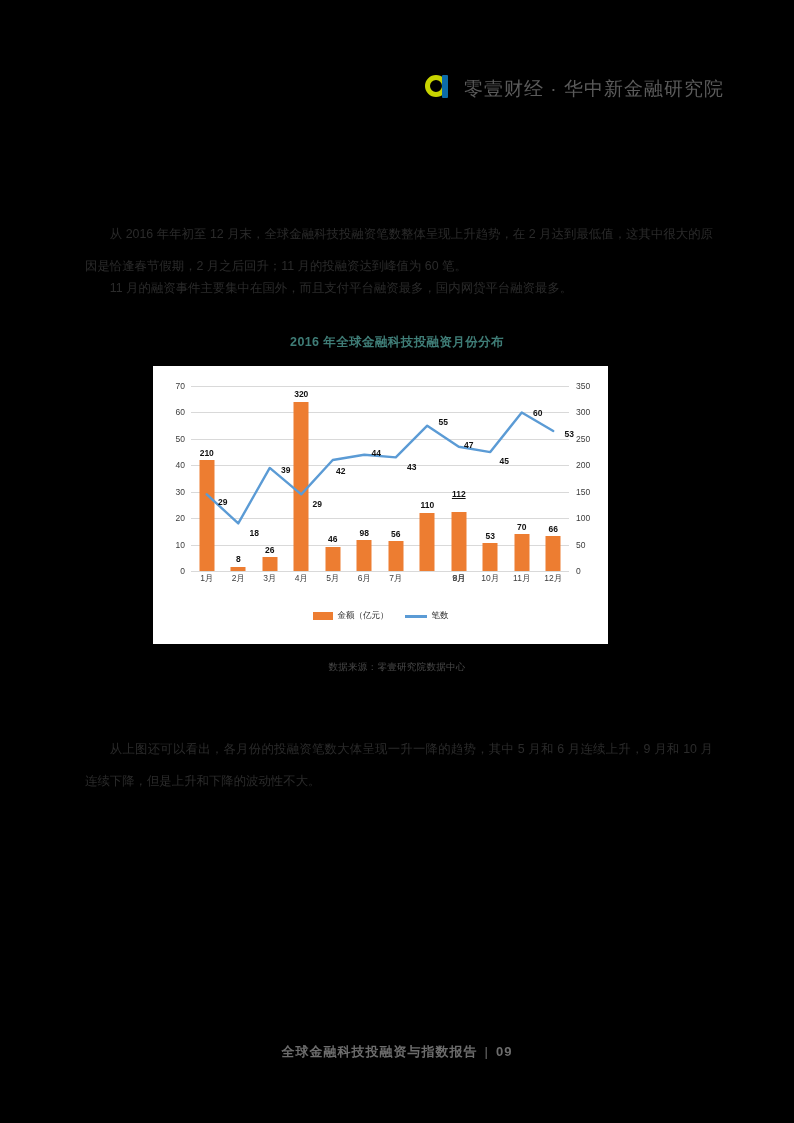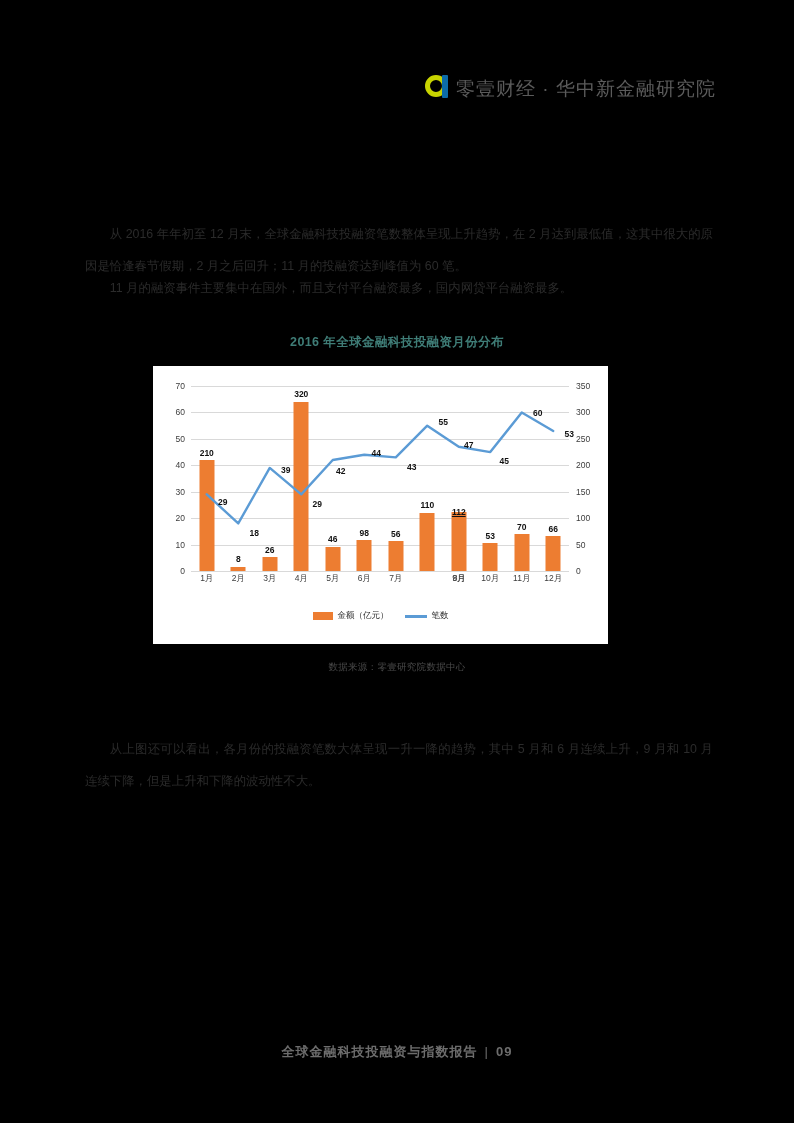--- a/index.html
+++ b/index.html
@@ -24,21 +24,21 @@
     background: #000000;
   }
 
   
   #header {
     position: absolute;
     left: 425px;
     top: 74px;
     display: flex;
     align-items: center;
-    gap: 1px;
+    gap: 9px;
   }
   .logo-mark {
     position: relative;
     width: 30px;
     height: 30px;
     flex: 0 0 auto;
   }
   .logo-c {
     position: absolute;
     left: 0; top: 1px;
@@ -351,21 +351,21 @@
           <div class="bar-slot" style="left: 189px; width: 31.5px;">
             <div class="bar" style="height: 29.6px; background: rgb(237, 125, 49);"></div>
             <div class="bar-label" style="bottom: 32.6px;">56</div>
           </div>
           <div class="bar-slot" style="left: 220.5px; width: 31.5px;">
             <div class="bar" style="height: 58.1429px; background: rgb(237, 125, 49);"></div>
             <div class="bar-label" style="bottom: 61.1429px;">110</div>
           </div>
           <div class="bar-slot" style="left: 252px; width: 31.5px;">
             <div class="bar" style="height: 59.2px; background: rgb(237, 125, 49);"></div>
-            <div class="bar-label" style="bottom: 55px; text-decoration: underline;">112</div>
+            <div class="bar-label" style="bottom: 73px; text-decoration: underline;">112</div>
           </div>
           <div class="bar-slot" style="left: 283.5px; width: 31.5px;">
             <div class="bar" style="height: 28.0143px; background: rgb(237, 125, 49);"></div>
             <div class="bar-label" style="bottom: 31.0143px;">53</div>
           </div>
           <div class="bar-slot" style="left: 315px; width: 31.5px;">
             <div class="bar" style="height: 37px; background: rgb(237, 125, 49);"></div>
             <div class="bar-label" style="bottom: 40px;">70</div>
           </div>
           <div class="bar-slot" style="left: 346.5px; width: 31.5px;">

